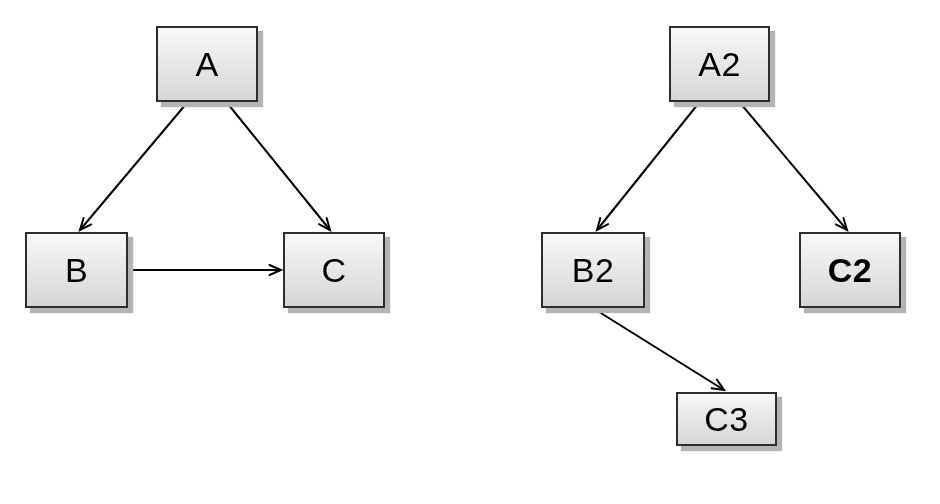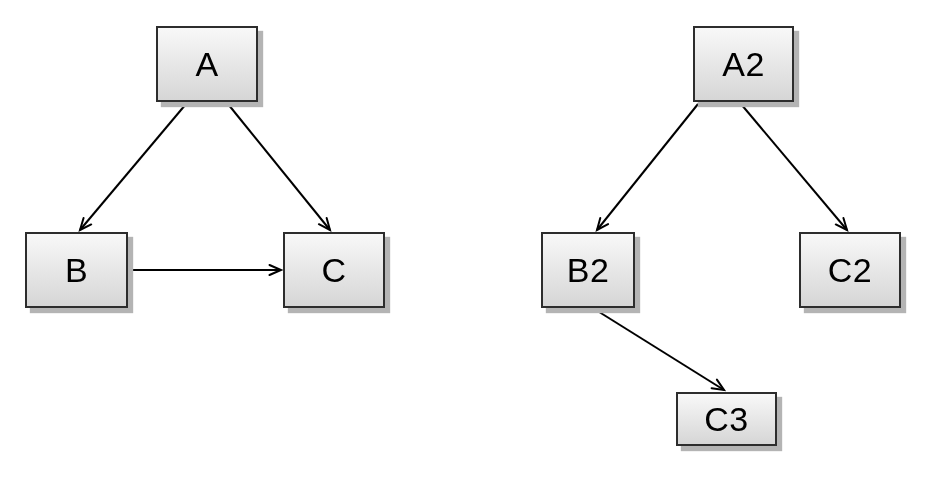--- a/index.html
+++ b/index.html
@@ -59,26 +59,26 @@
   <div class="node-layer" id="node-layer">
       <div class="node" style="left: 156px; top: 26px; width: 102px; height: 76px;">
         <span>A</span>
       </div>
       <div class="node" style="left: 25px; top: 232px; width: 103px; height: 76px;">
         <span>B</span>
       </div>
       <div class="node" style="left: 283px; top: 232px; width: 102px; height: 76px;">
         <span>C</span>
       </div>
-      <div class="node" style="left: 669px; top: 26px; width: 101px; height: 76px; margin-left: 24px;">
+      <div class="node" style="left: 669px; top: 26px; width: 101px; height: 76px;">
         <span>A2</span>
       </div>
-      <div class="node" style="left: 541px; top: 232px; width: 94px; height: 76px; text-align: right;">
+      <div class="node" style="left: 541px; top: 232px; width: 104px; height: 76px; text-align: right;">
         <span>B2</span>
       </div>
-      <div class="node" style="left: 799px; top: 232px; width: 102px; height: 76px;">
+      <div class="node" style="left: 799px; top: 232px; width: 102px; height: 76px; font-weight: bold;">
         <span>C2</span>
       </div>
       <div class="node" style="left: 676px; top: 392px; width: 101px; height: 54px;">
         <span>C3</span>
       </div>
     </div>
 </div>
 
 </body></html>

